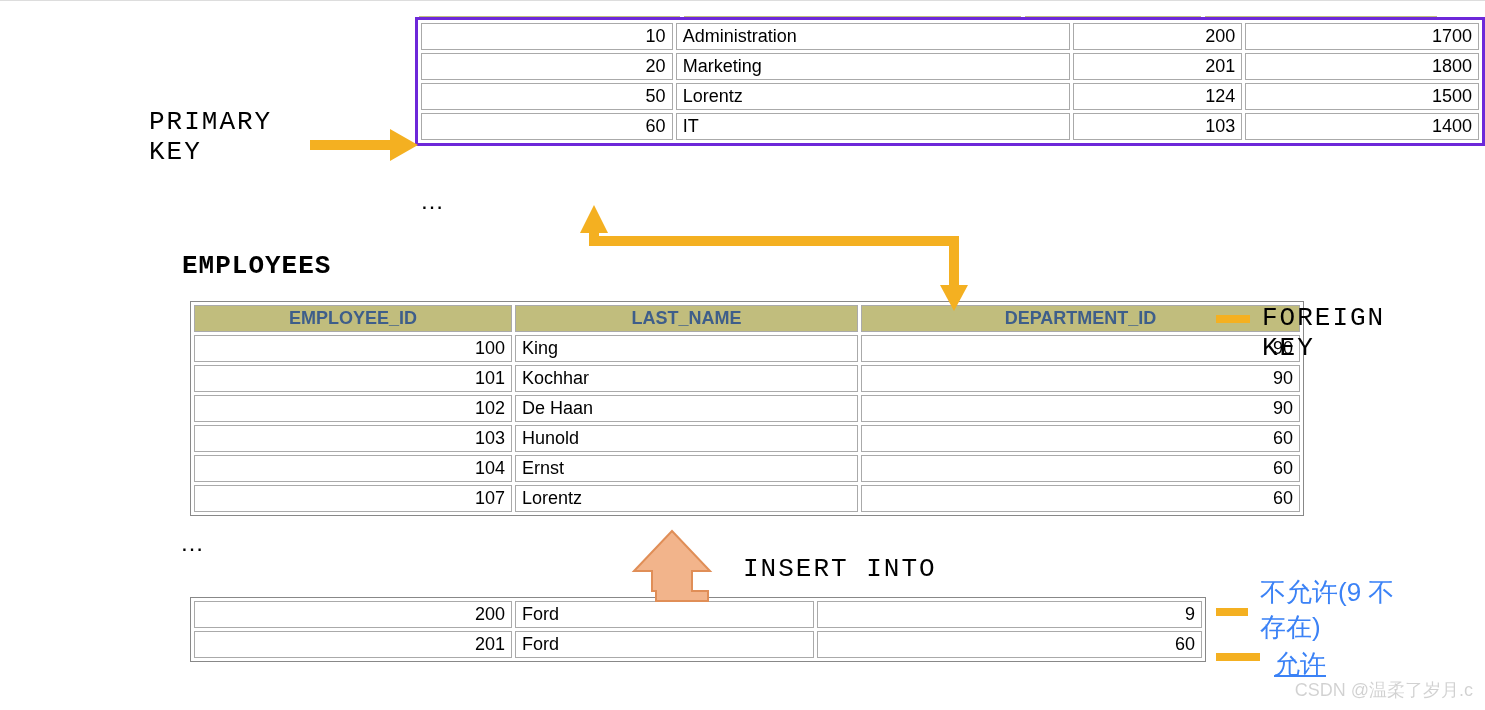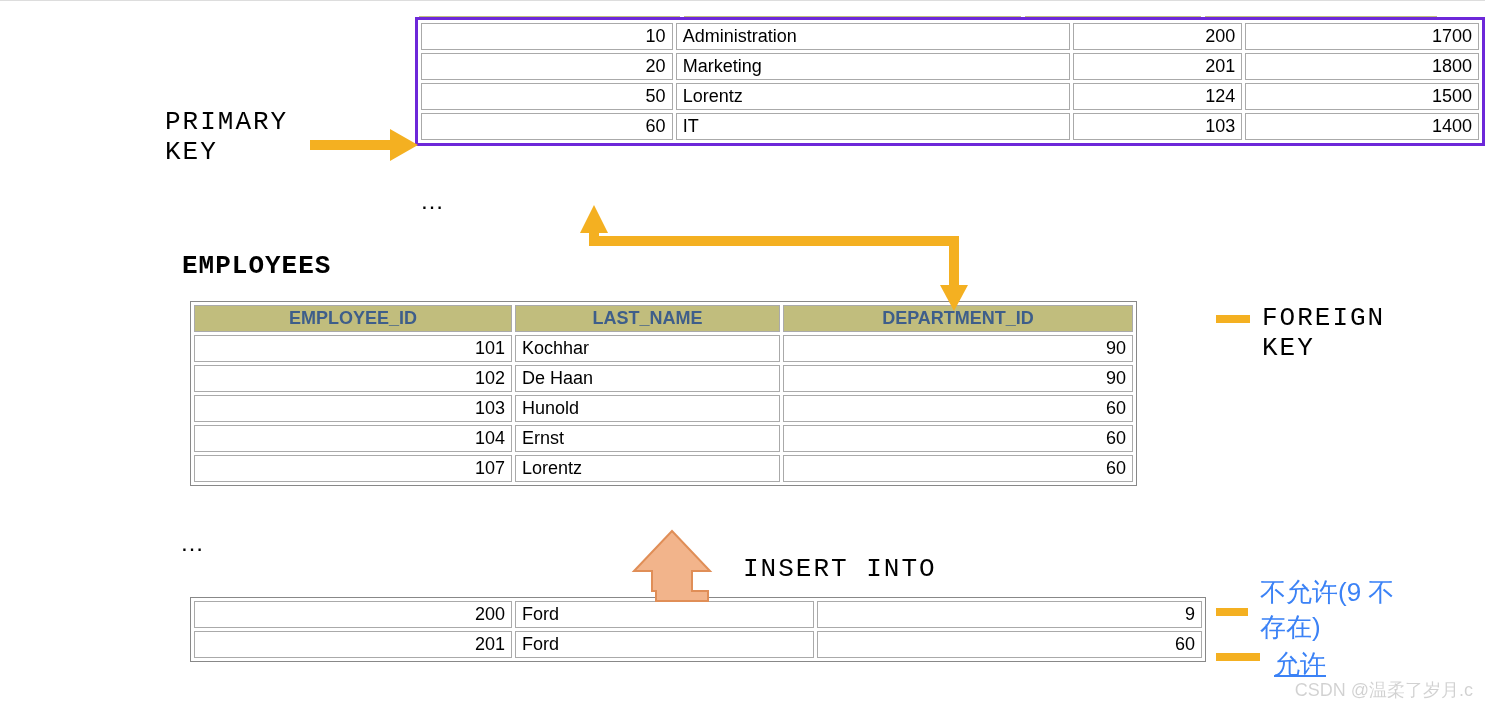--- a/index.html
+++ b/index.html
@@ -76,21 +76,21 @@
   }
   .gap-header {
     position:absolute;
     background:#c1bd7d;
     height:6px;
   }
 </style>
 </head>
 <body>
 
-<div class="label" style="left:165px; top:106px;">
+<div class="label" style="left:149px; top:106px;">
   <div>PRIMARY</div>
   <div>KEY</div>
 </div>
 
 <div class="gap-header" style="left:419px; top:15px; width:261px;"></div>
 <div class="gap-header" style="left:684px; top:15px; width:337px;"></div>
 <div class="gap-header" style="left:1025px; top:15px; width:176px;"></div>
 <div class="gap-header" style="left:1205px; top:15px; width:232px;"></div>
 
 <div class="table-wrap" style="left:415px; top:16px; border:3px solid #6d28d9;">
@@ -125,25 +125,30 @@
 </div>
 <div class="ellipsis" style="left:420px; top:186px;">…</div>
 
 <div class="label" style="left:182px; top:250px; font-weight:bold; letter-spacing:1px;">EMPLOYEES</div>
 
 <div class="table-wrap" style="left:190px; top:300px;">
   <table class="data-table">
     <thead>
       <tr>
         <th style="width:318px">EMPLOYEE_ID</th>
-        <th style="width:265px">LAST_NAME</th>
-        <th style="width:350px">DEPARTMENT_ID</th>
+        <th style="width:343px">LAST_NAME</th>
+        <th style="width:439px">DEPARTMENT_ID</th>
       </tr>
     </thead>
     <tbody>
+      <tr>
+          <td class="num">100</td>
+          <td class="txt">King</td>
+          <td class="num">90</td>
+        </tr>
       <tr>
           <td class="num">101</td>
           <td class="txt">Kochhar</td>
           <td class="num">90</td>
         </tr>
       <tr>
           <td class="num">102</td>
           <td class="txt">De Haan</td>
           <td class="num">90</td>
         </tr>

